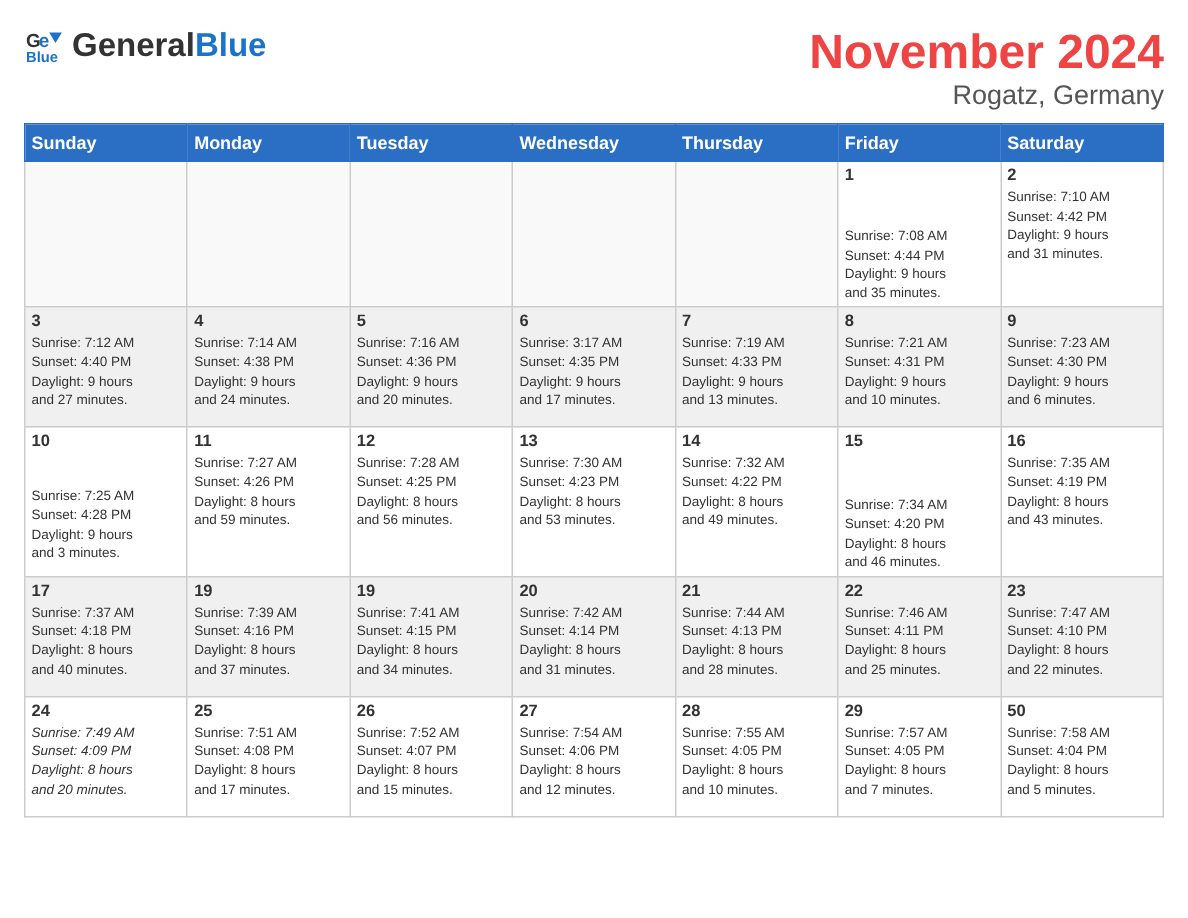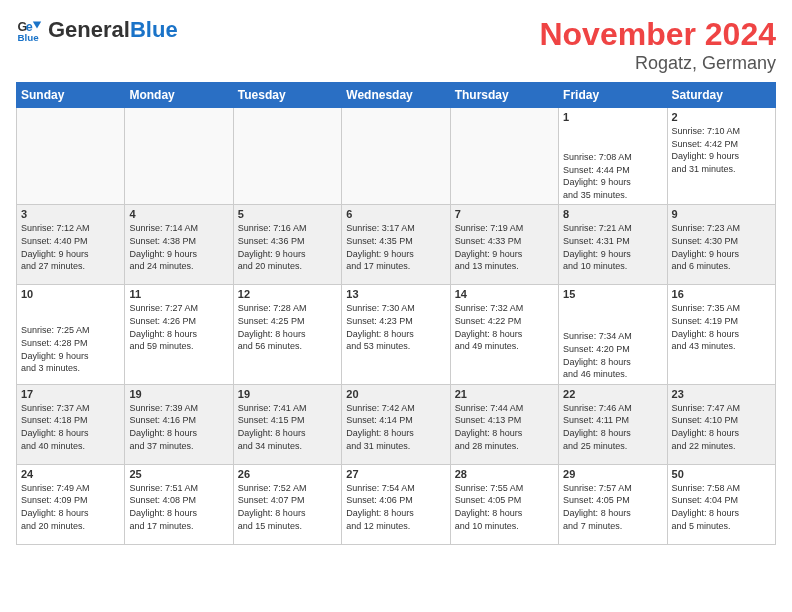--- a/index.html
+++ b/index.html
@@ -294,21 +294,21 @@
           <span class="day-num">23</span>
           <div class="day-info" style="white-space: pre-line;">Sunrise: 7:47 AM
 Sunset: 4:10 PM
 Daylight: 8 hours
 and 22 minutes.</div>
         </td>
       </tr>
       <tr>
         <td>
           <span class="day-num">24</span>
-          <div class="day-info" style="white-space: pre-line;">Sunrise: 7:49 AM
+          <div class="day-info" style="white-space: pre-line; font-style: italic;">Sunrise: 7:49 AM
 Sunset: 4:09 PM
 Daylight: 8 hours
 and 20 minutes.</div>
         </td>
         <td>
           <span class="day-num">25</span>
           <div class="day-info" style="white-space: pre-line;">Sunrise: 7:51 AM
 Sunset: 4:08 PM
 Daylight: 8 hours
 and 17 minutes.</div>

